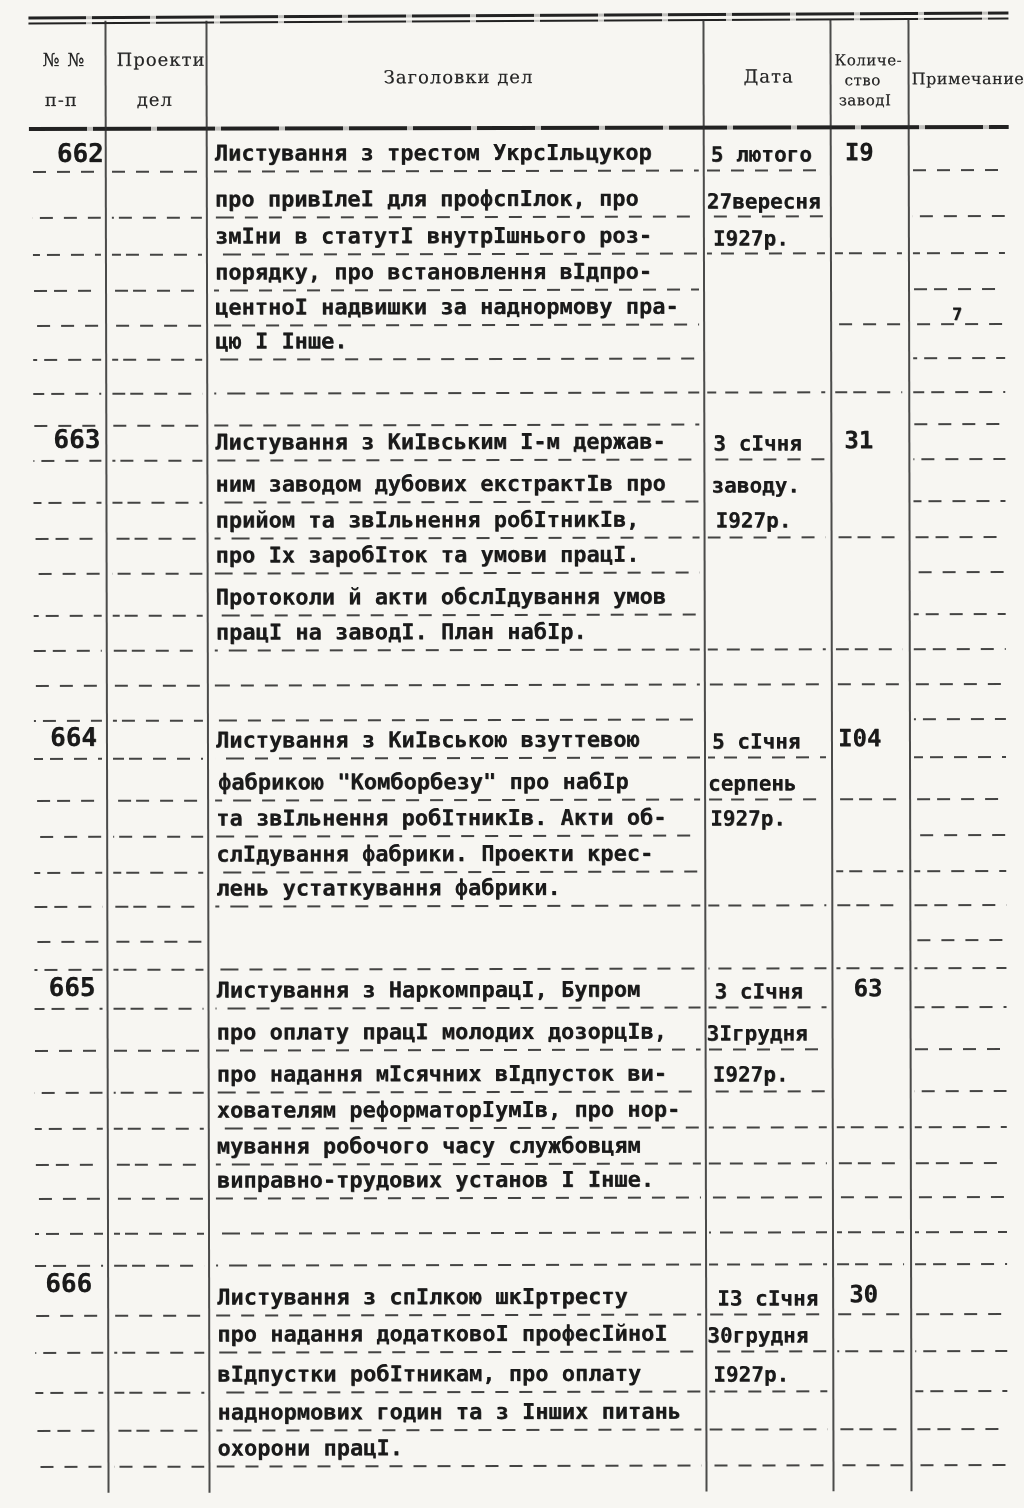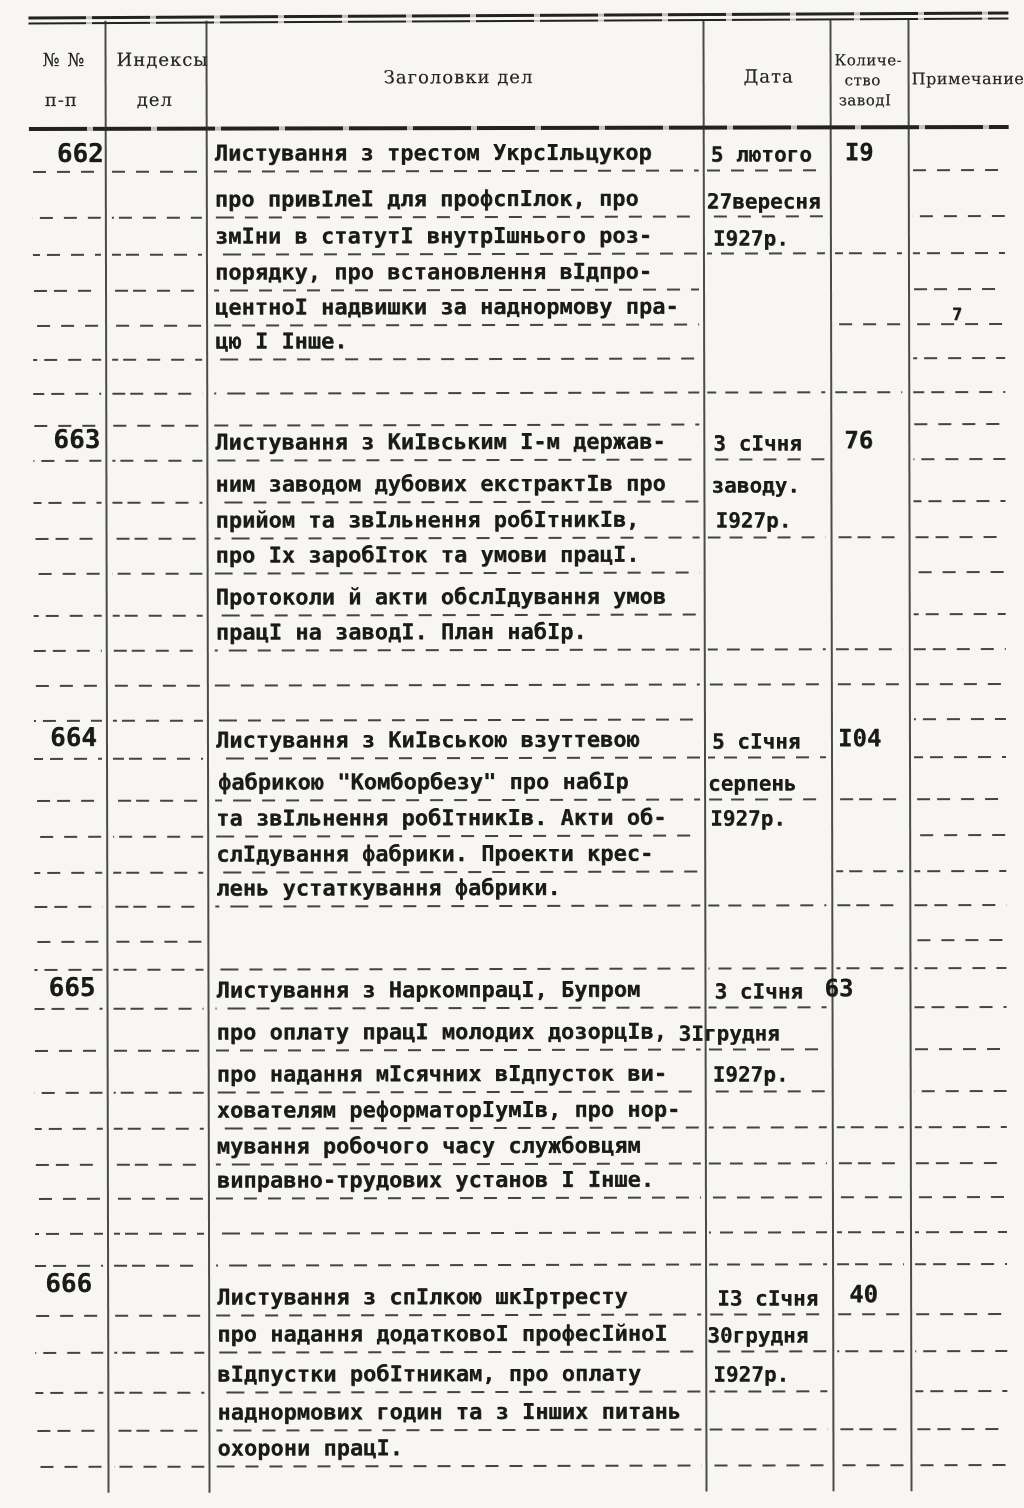--- a/index.html
+++ b/index.html
@@ -61,21 +61,21 @@
     <div class="hline topline2"></div>
     <div class="hline hdrbottom"></div>
     <div class="vline" style="left:106px"></div>
     <div class="vline" style="left:207px"></div>
     <div class="vline" style="left:704px"></div>
     <div class="vline" style="left:831px"></div>
     <div class="vline" style="left:909px"></div>
 
     <div class="hdr" style="left:44px;top:48px">№ №</div>
     <div class="hdr" style="left:46px;top:88px">п-п</div>
-    <div class="hdr" style="left:118px;top:48px">Индексы</div>
+    <div class="hdr" style="left:118px;top:48px">Проекти</div>
     <div class="hdr" style="left:138px;top:88px">дел</div>
     <div class="hdr" style="left:385px;top:66px">Заголовки дел</div>
     <div class="hdr" style="left:745px;top:66px">Дата</div>
     <div class="hdr small" style="left:836px;top:52px">Количе-</div>
     <div class="hdr small" style="left:846px;top:72px">ство</div>
     <div class="hdr small" style="left:840px;top:92px">заводІ</div>
     <div class="hdr small" style="left:913px;top:70px;font-size:16px">Примечание</div>
 
     <div>
       <div class="tw num" style="left:58px;top:138px">662</div>
@@ -95,21 +95,21 @@
       <div class="tw num" style="left:54px;top:424px">663</div>
       <div class="tw" style="left:216px;top:430px">Листування з КиІвським І-м держав-</div>
       <div class="tw" style="left:216px;top:472px">ним заводом дубових екстрактІв про</div>
       <div class="tw" style="left:216px;top:508px">прийом та звІльнення робІтникІв,</div>
       <div class="tw" style="left:216px;top:543px">про Іх заробІток та умови працІ.</div>
       <div class="tw" style="left:216px;top:585px">Протоколи й акти обслІдування умов</div>
       <div class="tw" style="left:216px;top:620px">працІ на заводІ. План набІр.</div>
       <div class="tw date" style="left:714px;top:433px">3 сІчня</div>
       <div class="tw date" style="left:712px;top:475px">заводу.</div>
       <div class="tw date" style="left:716px;top:510px">І927р.</div>
-      <div class="tw qty" style="left:845px;top:428px">76</div>
+      <div class="tw qty" style="left:845px;top:428px">31</div>
     </div>
 
     <div>
       <div class="tw num" style="left:50px;top:722px">664</div>
       <div class="tw" style="left:216px;top:728px">Листування з КиІвською взуттевою</div>
       <div class="tw" style="left:218px;top:770px">фабрикою "Комборбезу" про набІр</div>
       <div class="tw" style="left:216px;top:806px">та звІльнення робІтникІв. Акти об-</div>
       <div class="tw" style="left:216px;top:842px">слІдування фабрики. Проекти крес-</div>
       <div class="tw" style="left:216px;top:876px">лень устаткування фабрики.</div>
       <div class="tw date" style="left:712px;top:731px">5 сІчня</div>
@@ -120,36 +120,36 @@
 
     <div>
       <div class="tw num" style="left:48px;top:972px">665</div>
       <div class="tw" style="left:216px;top:978px">Листування з НаркомпрацІ, Бупром</div>
       <div class="tw" style="left:216px;top:1020px">про оплату працІ молодих дозорцІв,</div>
       <div class="tw" style="left:216px;top:1062px">про надання мІсячних вІдпусток ви-</div>
       <div class="tw" style="left:216px;top:1098px">хователям реформаторІумІв, про нор-</div>
       <div class="tw" style="left:216px;top:1134px">мування робочого часу службовцям</div>
       <div class="tw" style="left:216px;top:1168px">виправно-трудових установ І Інше.</div>
       <div class="tw date" style="left:714px;top:981px">3 сІчня</div>
-      <div class="tw date" style="left:678px;top:1023px">ЗІгрудня</div>
+      <div class="tw date" style="left:706px;top:1023px">ЗІгрудня</div>
       <div class="tw date" style="left:712px;top:1064px">І927р.</div>
-      <div class="tw qty" style="left:824px;top:976px">63</div>
+      <div class="tw qty" style="left:853px;top:976px">63</div>
     </div>
 
     <div>
       <div class="tw num" style="left:44px;top:1268px">666</div>
       <div class="tw" style="left:216px;top:1285px">Листування з спІлкою шкІртресту</div>
       <div class="tw" style="left:216px;top:1322px">про надання додатковоІ професІйноІ</div>
       <div class="tw" style="left:216px;top:1362px">вІдпустки робІтникам, про оплату</div>
       <div class="tw" style="left:216px;top:1400px">наднормових годин та з Інших питань</div>
       <div class="tw" style="left:216px;top:1436px">охорони працІ.</div>
       <div class="tw date" style="left:716px;top:1288px">ІЗ сІчня</div>
       <div class="tw date" style="left:706px;top:1325px">30грудня</div>
       <div class="tw date" style="left:712px;top:1364px">І927р.</div>
-      <div class="tw qty" style="left:848px;top:1282px">40</div>
+      <div class="tw qty" style="left:848px;top:1282px">30</div>
     </div>
 
     <div class="tw stray" style="left:953px;top:306px">7</div>
 
     <div id="dashes">
         <div class="dash" style="left: 34px; top: 170px; width: 68px; background-position: 0px 0px;"></div>
         <div class="dash" style="left: 113px; top: 170px; width: 90px; background-position: 0px 0px;"></div>
         <div class="dash" style="left: 215px; top: 170px; width: 485px; background-position: 0px 0px;"></div>
         <div class="dash" style="left: 708px; top: 170px; width: 118px; background-position: 0px 0px;"></div>
         <div class="dash" style="left: 914px; top: 170px; width: 92px; background-position: 0px 0px;"></div>

